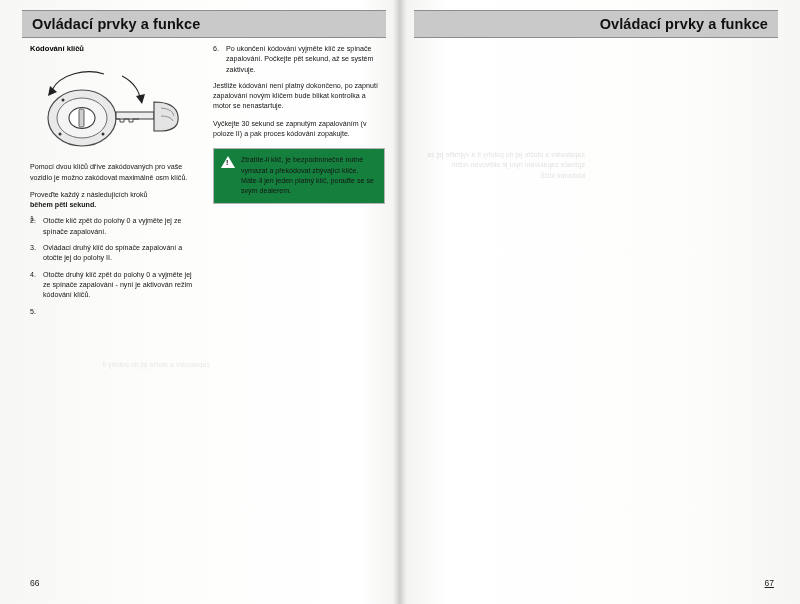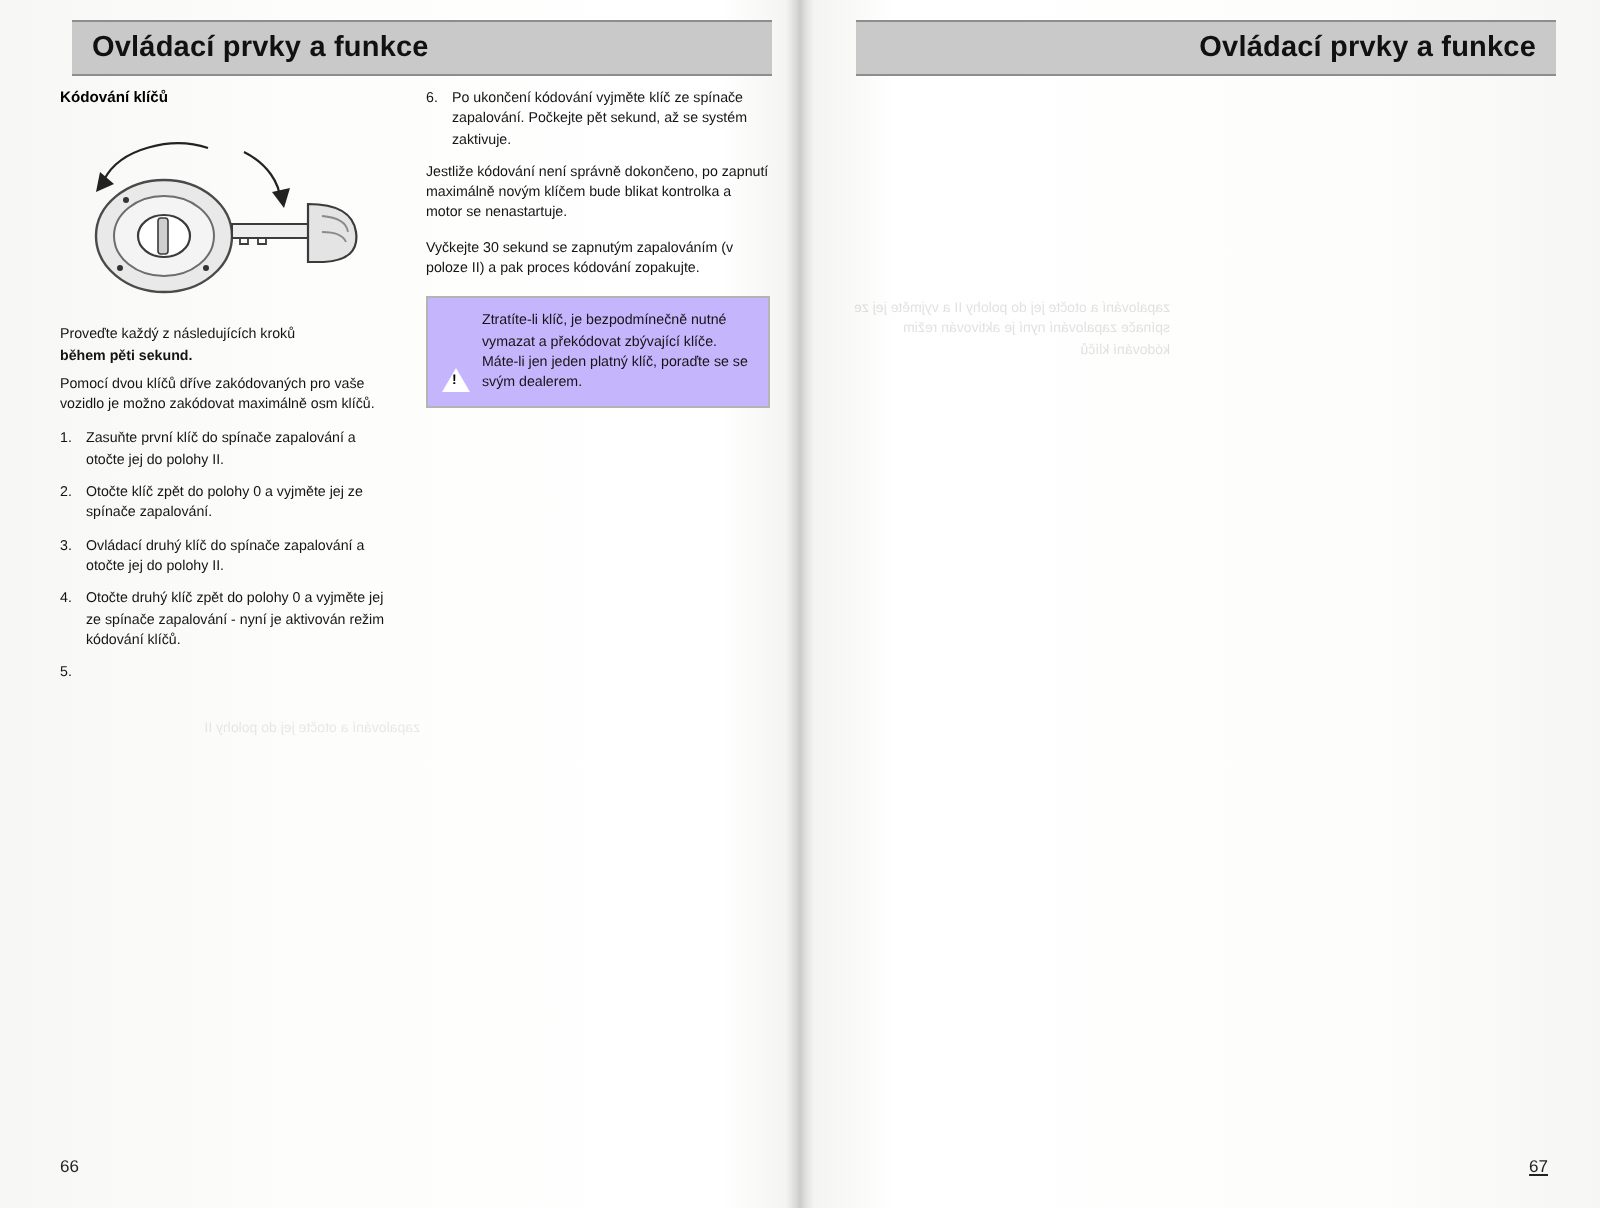--- a/index.html
+++ b/index.html
@@ -45,21 +45,20 @@
   
   .hdr {
     position: absolute;
     top: 10px;
     height: 26px;
     background: #c9c9c9;
     border-top: 1px solid #8d8d8d;
     border-bottom: 1px solid #8d8d8d;
     display: flex;
     align-items: center;
-    margin-left: 14px;
   }
   .hdr-left  { left: 22px;  right: 14px; justify-content: flex-start; }
   .hdr-right { left: 14px;  right: 22px; justify-content: flex-end; }
   .hdr-title {
     font-size: 14.5px;
     font-weight: bold;
     color: #111;
     letter-spacing: 0.1px;
     padding: 0 10px;
     white-space: nowrap;
@@ -97,26 +96,26 @@
   }
   .li .num {
     position: absolute;
     left: 0;
     top: 0;
   }
 
   
   .warn {
     margin-top: 9px;
-    background: #c4b5fd;
+    background: #15803d;
     border: 1px solid #b4b4b4;
     padding: 6px 7px 7px 7px;
     display: flex;
     gap: 6px;
-    align-items: flex-end;
+    align-items: flex-start;
   }
   .warn .tri {
     flex: 0 0 auto;
     width: 0; height: 0;
     margin-top: 1px;
     border-left: 7px solid transparent;
     border-right: 7px solid transparent;
     border-bottom: 12px solid #ffffff;
     position: relative;
   }
@@ -211,30 +210,29 @@
 
           <rect x="86" y="52" width="38" height="7" fill="#ededed" stroke="#3b3b3b" stroke-width="1"></rect>
           <path d="M86 59 l4 0 l0 3 l4 0 l0 -3 l5 0 l0 3 l4 0 l0 -3 l6 0" fill="none" stroke="#3b3b3b" stroke-width="0.9"></path>
 
           <path d="M124 42 q22 0 24 14 q2 14 -16 15 l-8 0 z" fill="#e4e4e4" stroke="#3b3b3b" stroke-width="1.1"></path>
           <path d="M131 48 q12 1 13 8" fill="none" stroke="#8a8a8a" stroke-width="0.9"></path>
           <path d="M131 56 q10 0 12 5" fill="none" stroke="#8a8a8a" stroke-width="0.9"></path>
         </svg>
       </div>
 
+      <p class="para">Pomocí dvou klíčů dříve zakódovaných pro vaše vozidlo je možno zakódovat maximálně osm klíčů.</p>
+
       <p class="para tight">
         <span>Proveďte každý z následujících kroků</span><br>
         <span class="b">během pěti sekund.</span>
       </p>
 
-      <p class="para">Pomocí dvou klíčů dříve zakódovaných pro vaše vozidlo je možno zakódovat maximálně osm klíčů.</p>
-
       <div class="li">
         <span class="num">1.</span>
-        <span>Zasuňte první klíč do spínače zapalování a otočte jej do polohy II.</span>
       </div>
       <div class="li">
         <span class="num">2.</span>
         <span>Otočte klíč zpět do polohy 0 a vyjměte jej ze spínače zapalování.</span>
       </div>
       <div class="li">
         <span class="num">3.</span>
         <span>Ovládací druhý klíč do spínače zapalování a otočte jej do polohy II.</span>
       </div>
       <div class="li">
@@ -245,21 +243,21 @@
         <span class="num">5.</span>
       </div>
     </div>
 
     <div class="col c2">
       <div class="li">
         <span class="num">6.</span>
         <span>Po ukončení kódování vyjměte klíč ze spínače zapalování. Počkejte pět sekund, až se systém zaktivuje.</span>
       </div>
 
-      <p class="para">Jestliže kódování není správně dokončeno, po zapnutí maximálně novým klíčem bude blikat kontrolka a motor se nenastartuje.</p>
+      <p class="para">Jestliže kódování není platný dokončeno, po zapnutí zapalování novým klíčem bude blikat kontrolka a motor se nenastartuje.</p>
       <p class="para">Vyčkejte 30 sekund se zapnutým zapalováním (v poloze II) a pak proces kódování zopakujte.</p>
 
       <div class="warn">
         <div class="tri"></div>
         <div class="wtext">Ztratíte-li klíč, je bezpodmínečně nutné vymazat a překódovat zbývající klíče. Máte-li jen jeden platný klíč, poraďte se se svým dealerem.</div>
       </div>
     </div>
 
     <div class="pgnum left">66</div>
 

